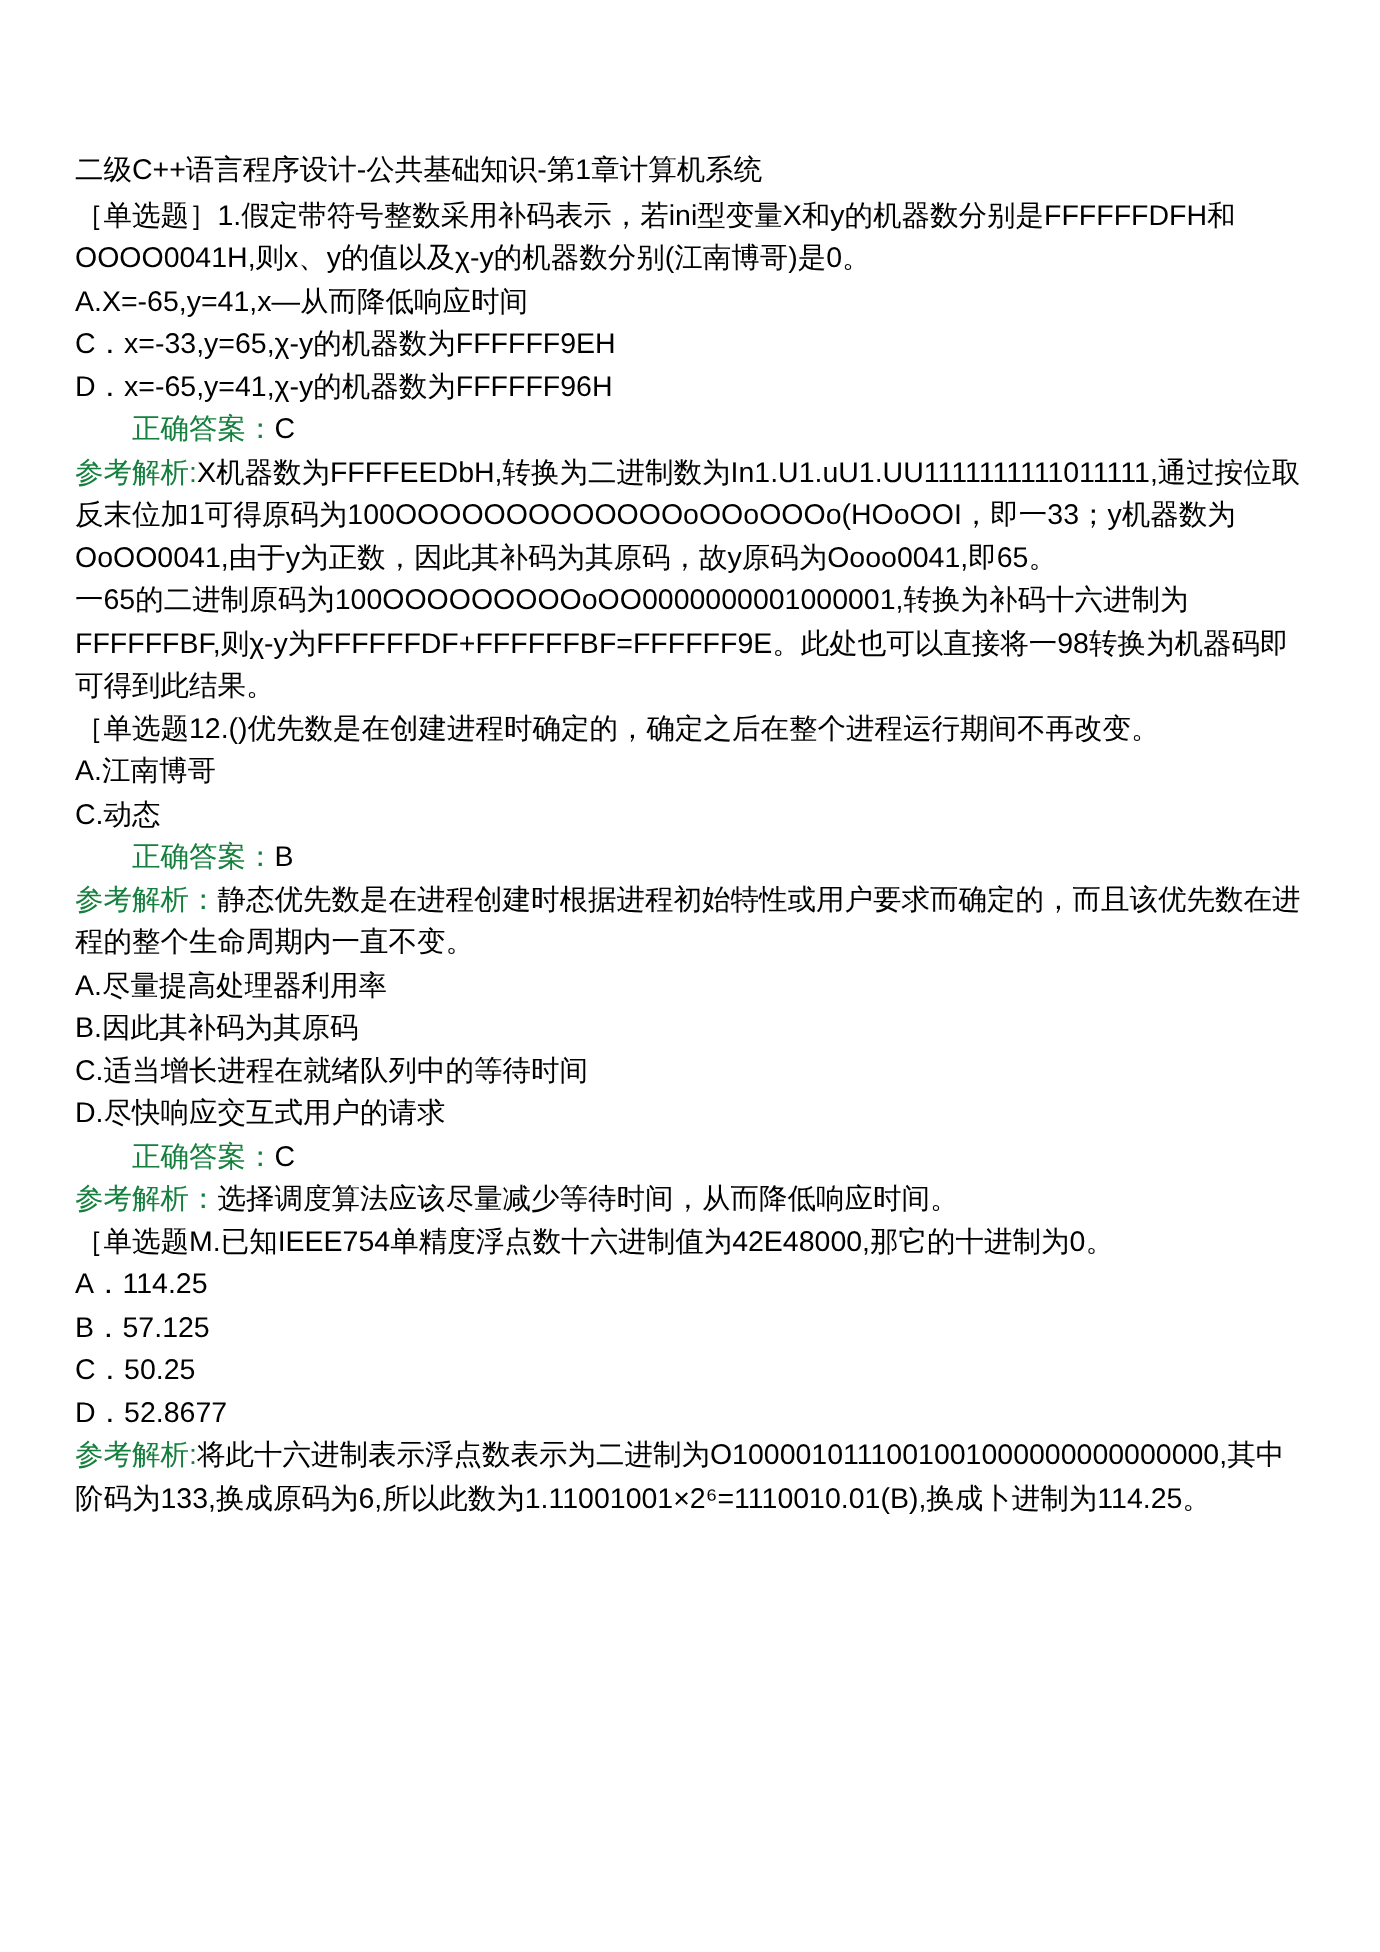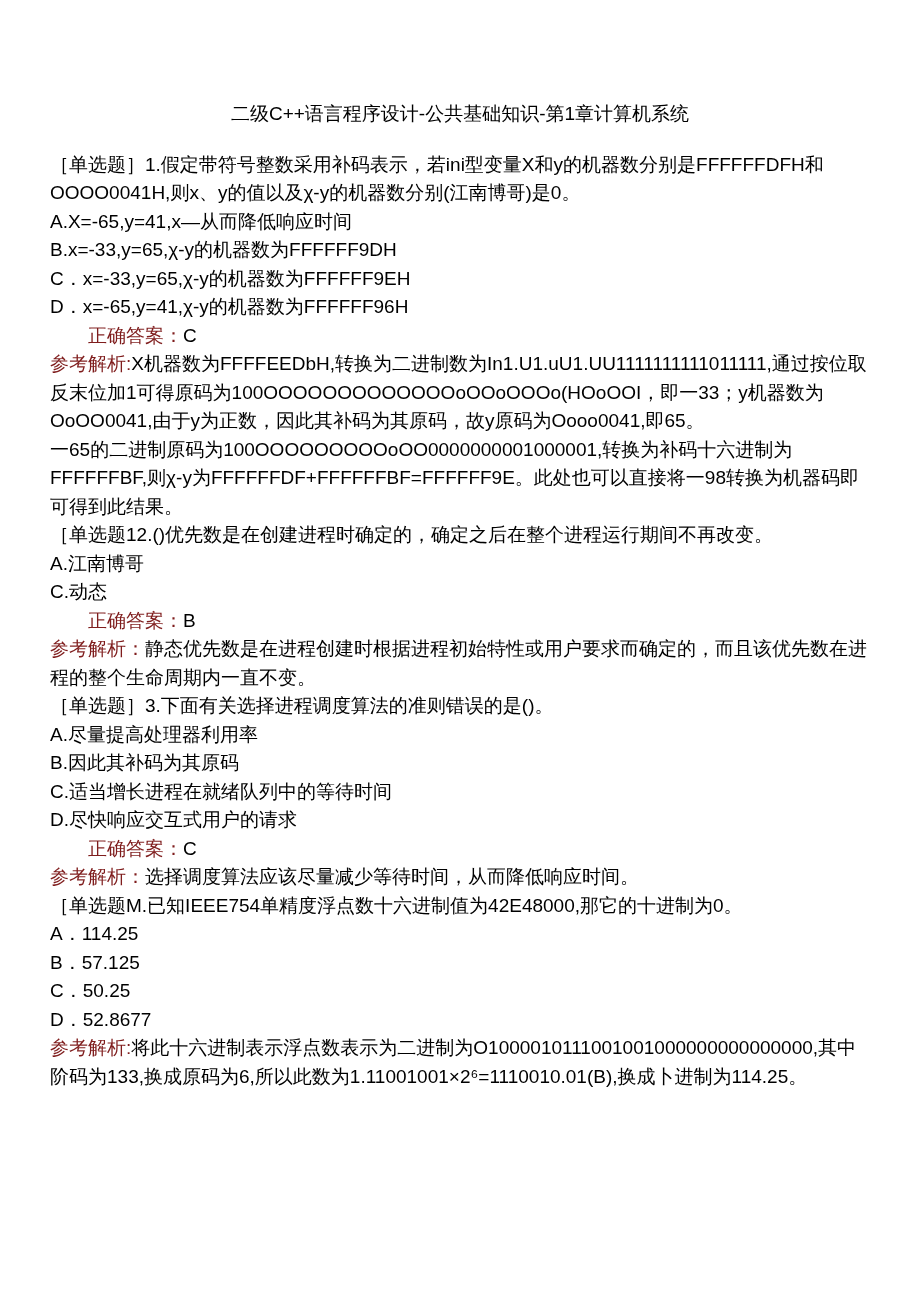--- a/index.html
+++ b/index.html
@@ -1,43 +1,41 @@
 <!DOCTYPE html>
 <html><head>
 <meta charset="utf-8">
 <style>
 body{margin:0;padding:0;background:#fff;font-family:"Microsoft YaHei","SimSun",sans-serif;font-size:19px;line-height:1.5;color:#000}
 .page{width:920px;min-height:1301px;padding:100px 50px 50px 50px;box-sizing:border-box}
-.title{text-align:center;margin-bottom:22px}
-.red{color:#7f1d1d}
+.title{text-align:left;margin-bottom:2px}
+.red{color:#15803d}
 .indent{text-indent:2em}
 p{margin:0}
 </style>
 </head>
 <body>
 
 <div class="page">
   <p class="title">二级C++语言程序设计-公共基础知识-第1章计算机系统</p>
 
   <p>［单选题］1.假定带符号整数采用补码表示，若ini型变量X和y的机器数分别是FFFFFFDFH和OOOO0041H,则x、y的值以及χ-y的机器数分别(江南博哥)是0。</p>
   <p>A.X=-65,y=41,x—从而降低响应时间</p>
-  <p>B.x=-33,y=65,χ-y的机器数为FFFFFF9DH</p>
   <p>C．x=-33,y=65,χ-y的机器数为FFFFFF9EH</p>
   <p>D．x=-65,y=41,χ-y的机器数为FFFFFF96H</p>
   <p class="indent"><span class="red">正确答案：</span><span>C</span></p>
   <p><span class="red">参考解析:</span><span>X机器数为FFFFEEDbH,转换为二进制数为In1.U1.uU1.UU1111111111011111,通过按位取反末位加1可得原码为100OOOOOOOOOOOOOoOOoOOOo(HOoOOI，即一33；y机器数为OoOO0041,由于y为正数，因此其补码为其原码，故y原码为Oooo0041,即65。</span></p>
   <p>一65的二进制原码为100OOOOOOOOOoOO0000000001000001,转换为补码十六进制为FFFFFFBF,则χ-y为FFFFFFDF+FFFFFFBF=FFFFFF9E。此处也可以直接将一98转换为机器码即可得到此结果。</p>
 
   <p>［单选题12.()优先数是在创建进程时确定的，确定之后在整个进程运行期间不再改变。</p>
   <p>A.江南博哥</p>
   <p>C.动态</p>
   <p class="indent"><span class="red">正确答案：</span><span>B</span></p>
   <p><span class="red">参考解析：</span><span>静态优先数是在进程创建时根据进程初始特性或用户要求而确定的，而且该优先数在进程的整个生命周期内一直不变。</span></p>
 
-  <p>［单选题］3.下面有关选择进程调度算法的准则错误的是()。</p>
   <p>A.尽量提高处理器利用率</p>
   <p>B.因此其补码为其原码</p>
   <p>C.适当增长进程在就绪队列中的等待时间</p>
   <p>D.尽快响应交互式用户的请求</p>
   <p class="indent"><span class="red">正确答案：</span><span>C</span></p>
   <p><span class="red">参考解析：</span><span>选择调度算法应该尽量减少等待时间，从而降低响应时间。</span></p>
 
   <p>［单选题M.已知IEEE754单精度浮点数十六进制值为42E48000,那它的十进制为0。</p>
   <p>A．114.25</p>
   <p>B．57.125</p>

